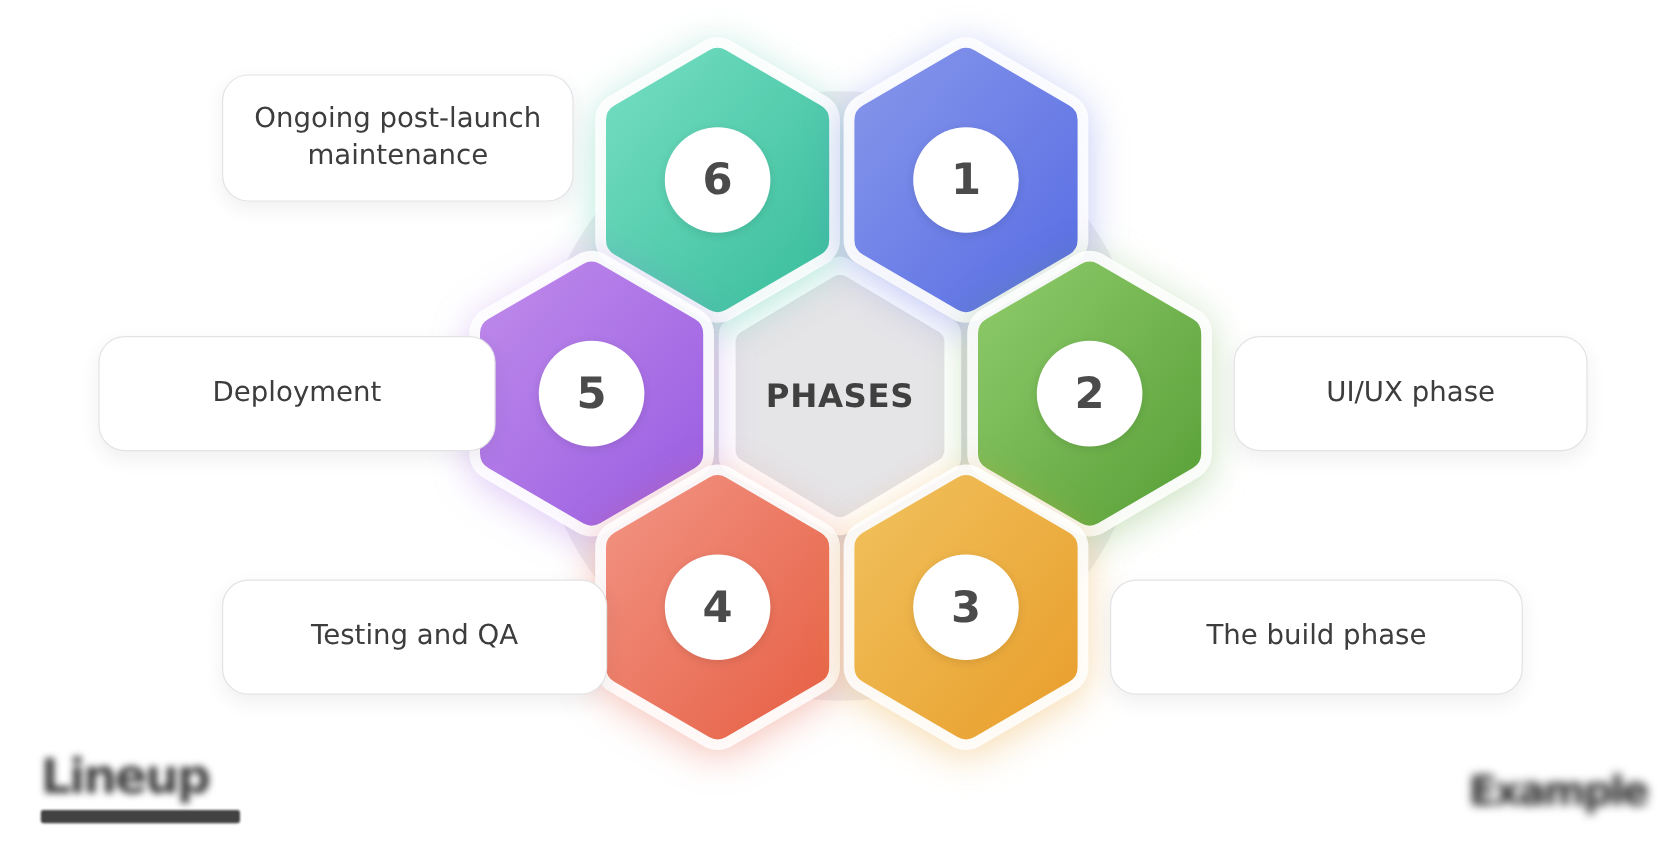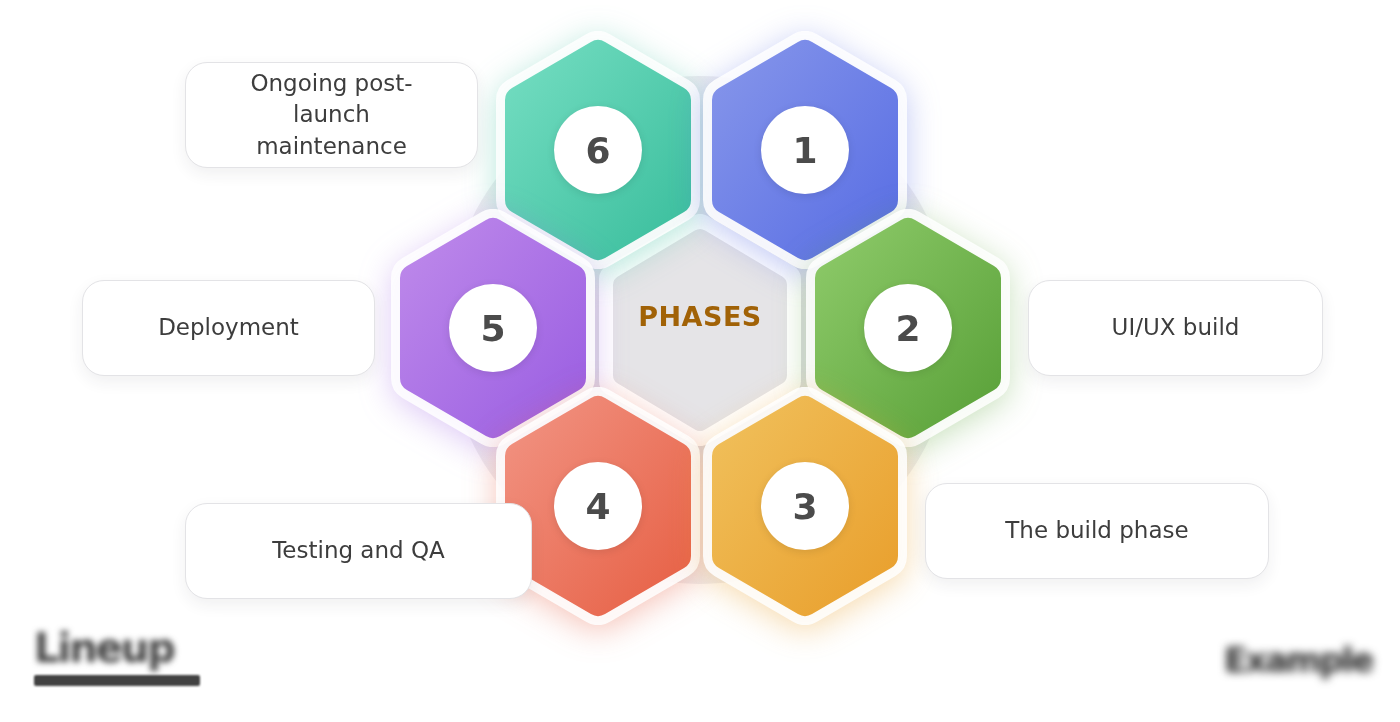--- a/index.html
+++ b/index.html
@@ -18,29 +18,29 @@
   .hex svg{filter:drop-shadow(0 6px 16px var(--glow));}
   .hex-circle{
     position:absolute;left:50%;top:50%;width:88px;height:88px;margin:-44px 0 0 -44px;
     background:#ffffff;border-radius:50%;display:flex;align-items:center;justify-content:center;
     box-shadow:0 2px 8px rgba(0,0,0,0.10);
   }
   .hex-circle span{font-size:36px;font-weight:bold;color:#4b4b4b;}
   .center-hex{position:absolute;left:595px;top:210px;width:210px;height:240px;z-index:1;}
   .center-hex svg{overflow:visible;display:block;filter:drop-shadow(0 10px 20px rgba(135,135,150,0.35));}
   .center-label{
-    position:absolute;left:600px;top:200px;width:200px;height:232px;z-index:3;
+    position:absolute;left:600px;top:214px;width:200px;height:232px;z-index:3;
     display:flex;align-items:center;justify-content:center;
-    font-size:27px;font-weight:bold;letter-spacing:0.5px;color:#a16207;pointer-events:none;
+    font-size:27px;font-weight:bold;letter-spacing:0.5px;color:#404040;pointer-events:none;
   }
   .card{
     position:absolute;background:#ffffff;border:1px solid #e3e3e6;border-radius:22px;
     box-shadow:0 6px 16px rgba(40,40,60,0.07);
     display:flex;align-items:center;justify-content:center;text-align:center;
-    font-size:23px;color:#3d3d3d;line-height:1.35;padding:0 36px;box-sizing:border-box;
+    font-size:23px;color:#3d3d3d;line-height:1.35;padding:0 21px;box-sizing:border-box;
     z-index:2;
   }
   .logo-left{position:absolute;left:34px;top:628px;z-index:2;}
   .logo-left .word{
     font-size:40px;font-weight:bold;color:#414141;letter-spacing:-2px;
     filter:blur(3px);line-height:1.0;
   }
   .logo-left .bar{width:166px;height:11px;background:#424242;border-radius:2px;margin-top:7px;filter:blur(1px);}
   .logo-right{position:absolute;left:1224px;top:642px;z-index:2;}
   .logo-right .word{
@@ -153,23 +153,23 @@
         </defs>
       <polygon points="95,14 174,60 174,160 95,206 16,160 16,60" fill="none" stroke="rgba(255,255,255,0.85)" stroke-width="46" stroke-linejoin="round"></polygon>
       <polygon points="95,14 174,60 174,160 95,206 16,160 16,60" fill="url(#hg3)" stroke="url(#hg3)" stroke-width="28" stroke-linejoin="round"></polygon>
     </svg>
     <div class="hex-circle">
       <span>3</span>
     </div>
   </div>
 
   <div class="card" style="left:185px;top:62px;width:293px;height:106px">Ongoing post-launch maintenance</div>
-  <div class="card" style="left:82px;top:280px;width:293px;height:96px">Deployment</div>
-  <div class="card" style="left:1028px;top:280px;width:295px;height:96px">UI/UX build</div>
-  <div class="card" style="left:185px;top:503px;width:347px;height:96px">Testing and QA</div>
+  <div class="card" style="left:82px;top:280px;width:331px;height:96px">Deployment</div>
+  <div class="card" style="left:1028px;top:280px;width:295px;height:96px">UI/UX phase</div>
+  <div class="card" style="left:185px;top:483px;width:321px;height:96px">Testing and QA</div>
   <div class="card" style="left:925px;top:483px;width:344px;height:96px">The build phase</div>
 
   <div class="logo-left">
     <div class="word">Lineup</div>
     <div class="bar"></div>
   </div>
   <div class="logo-right">
     <div class="word">Example</div>
   </div>
 

